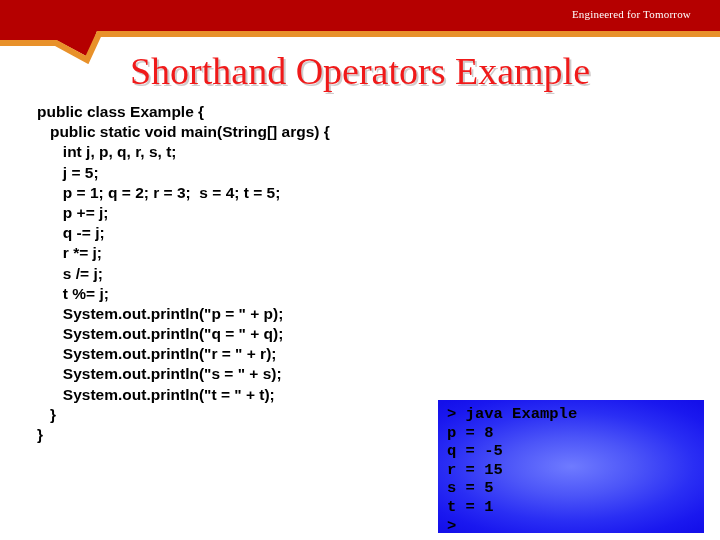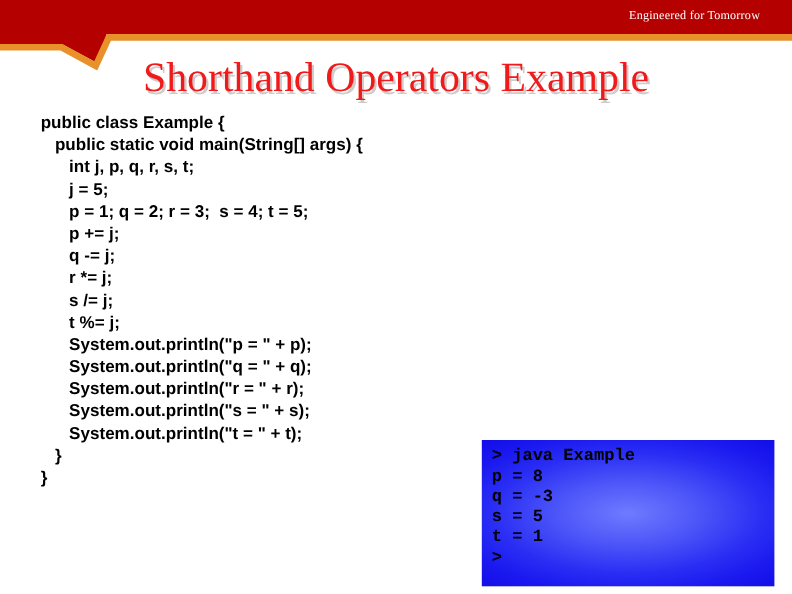--- a/index.html
+++ b/index.html
@@ -119,14 +119,14 @@
     <path d="M 0,43 L 56,43 L 87,60 L 99,34 L 720,34" fill="none" stroke="#e8912a" stroke-width="6" stroke-linejoin="miter" stroke-linecap="butt"></path>
   </svg>
   <div id="tagline">Engineered for Tomorrow</div>
 </div>
 
 <div id="slide-title">Shorthand Operators Example</div>
 
 <div id="code-block"><div class="code-line">public class Example {</div><div class="code-line">   public static void main(String[] args) {</div><div class="code-line">      int j, p, q, r, s, t;</div><div class="code-line">      j = 5;</div><div class="code-line">      p = 1; q = 2; r = 3;  s = 4; t = 5;</div><div class="code-line">      p += j;</div><div class="code-line">      q -= j;</div><div class="code-line">      r *= j;</div><div class="code-line">      s /= j;</div><div class="code-line">      t %= j;</div><div class="code-line">      System.out.println("p = " + p);</div><div class="code-line">      System.out.println("q = " + q);</div><div class="code-line">      System.out.println("r = " + r);</div><div class="code-line">      System.out.println("s = " + s);</div><div class="code-line">      System.out.println("t = " + t);</div><div class="code-line">   }</div><div class="code-line">}</div></div>
 
 <div id="console-window">
-  <div id="console-lines"><div class="console-line">&gt; java Example</div><div class="console-line">p = 8</div><div class="console-line">q = -3</div><div class="console-line">s = 5</div><div class="console-line">t = 1</div><div class="console-line">&gt;</div></div>
+  <div id="console-lines"><div class="console-line">&gt; java Example</div><div class="console-line">p = 8</div><div class="console-line">q = -5</div><div class="console-line">r = 15</div><div class="console-line">s = 5</div><div class="console-line">t = 1</div><div class="console-line">&gt;</div></div>
 </div>
 
 </body></html>

